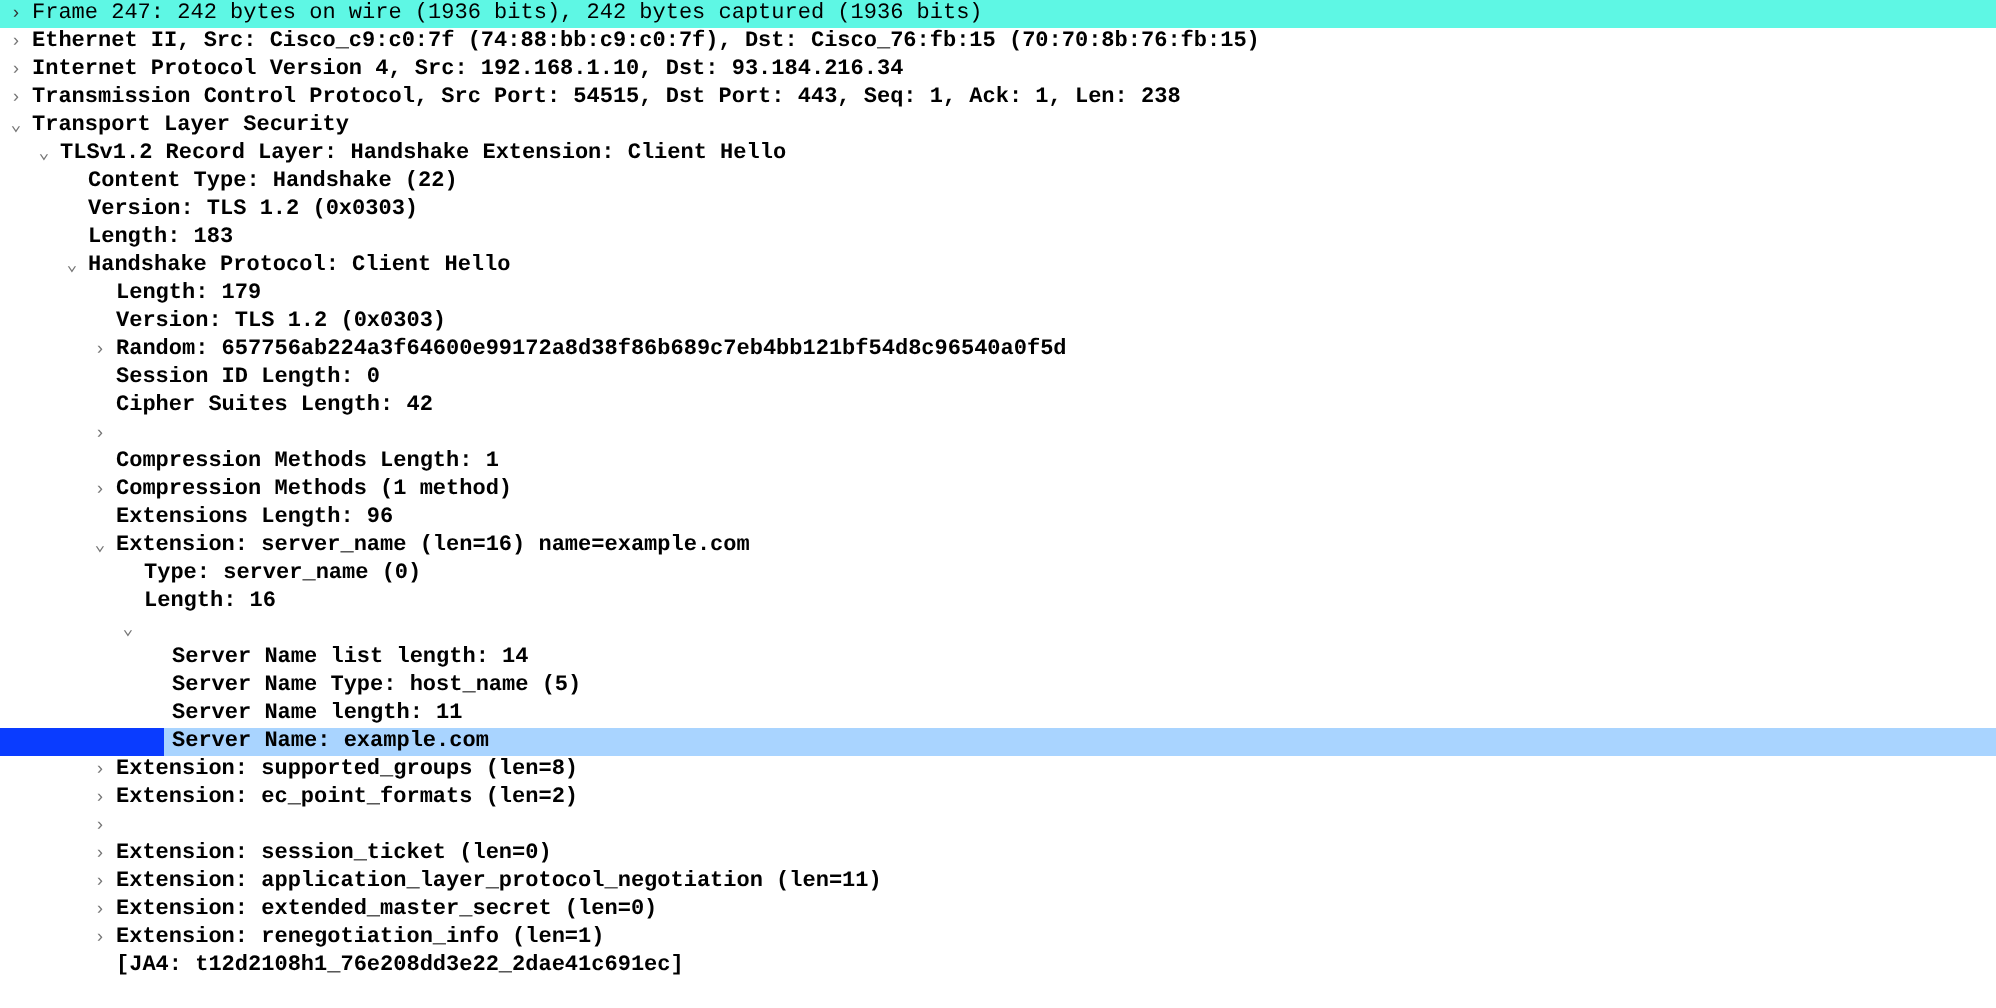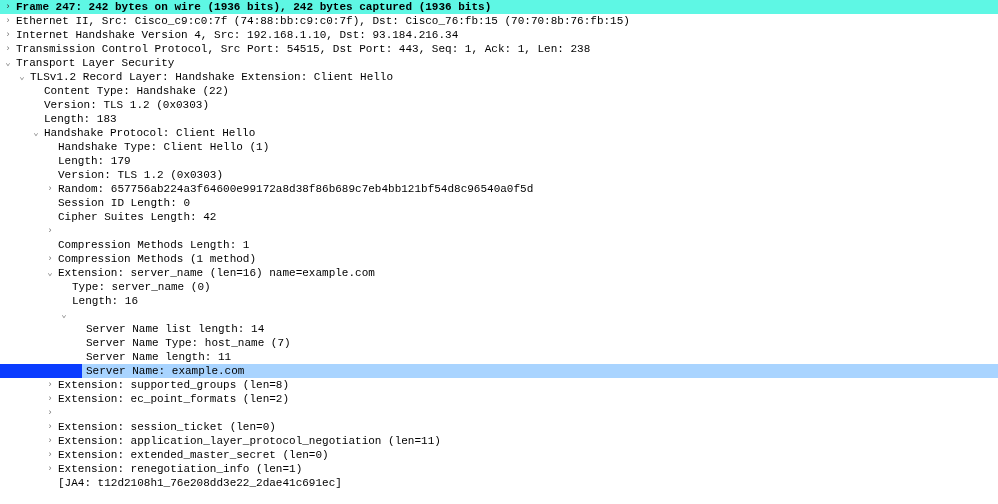--- a/index.html
+++ b/index.html
@@ -34,42 +34,43 @@
     color: #777;
     font-size: 9px;
     user-select: none;
   }
   .no-arrow {
     display:inline-block;
     width:12px;
   }
   .label {
     padding-left: 2px;
+    font-weight: bold;
   }
   .hl-cyan {
     background: #5ef7e4;
   }
   .hl-cyan .arrow { color: #333; }
-  .bold { font-weight: bold; }
+  .bold { font-weight: normal; }
 </style>
 </head>
 <body>
 
 <div id="tree">
   <div class="row hl-cyan">
     <span class="arrow">›</span>
     <span class="label bold">Frame 247: 242 bytes on wire (1936 bits), 242 bytes captured (1936 bits)</span>
   </div>
   <div class="row">
     <span class="arrow">›</span>
     <span class="label">Ethernet II, Src: Cisco_c9:c0:7f (74:88:bb:c9:c0:7f), Dst: Cisco_76:fb:15 (70:70:8b:76:fb:15)</span>
   </div>
   <div class="row">
     <span class="arrow">›</span>
-    <span class="label">Internet Handshake Version 4, Src: 192.168.1.10, Dst: 93.184.216.34</span>
+    <span class="label">Internet Protocol Version 4, Src: 192.168.1.10, Dst: 93.184.216.34</span>
   </div>
   <div class="row">
     <span class="arrow">›</span>
     <span class="label">Transmission Control Protocol, Src Port: 54515, Dst Port: 443, Seq: 1, Ack: 1, Len: 238</span>
   </div>
   <div class="row">
     <span class="arrow">⌄</span>
     <span class="label">Transport Layer Security</span>
   </div>
 
@@ -95,25 +96,20 @@
   </div>
 
   <div class="row">
     <span class="indent i2"></span>
     <span class="arrow">⌄</span>
     <span class="label">Handshake Protocol: Client Hello</span>
   </div>
   <div class="row">
     <span class="indent i3"></span>
       <span class="no-arrow"></span>
-    <span class="label">Handshake Type: Client Hello (1)</span>
-  </div>
-  <div class="row">
-    <span class="indent i3"></span>
-      <span class="no-arrow"></span>
     <span class="label">Length: 179</span>
   </div>
   <div class="row">
     <span class="indent i3"></span>
       <span class="no-arrow"></span>
     <span class="label">Version: TLS 1.2 (0x0303)</span>
   </div>
   <div class="row">
     <span class="indent i3"></span>
     <span class="arrow">›</span>
@@ -136,20 +132,25 @@
   <div class="row">
     <span class="indent i3"></span>
       <span class="no-arrow"></span>
     <span class="label">Compression Methods Length: 1</span>
   </div>
   <div class="row">
     <span class="indent i3"></span>
     <span class="arrow">›</span>
     <span class="label">Compression Methods (1 method)</span>
   </div>
+  <div class="row">
+    <span class="indent i3"></span>
+      <span class="no-arrow"></span>
+    <span class="label">Extensions Length: 96</span>
+  </div>
 
   <div class="row">
     <span class="indent i3"></span>
     <span class="arrow">⌄</span>
     <span class="label">Extension: server_name (len=16) name=example.com</span>
   </div>
   <div class="row">
     <span class="indent i4"></span>
       <span class="no-arrow"></span>
     <span class="label">Type: server_name (0)</span>
@@ -164,21 +165,21 @@
     <span class="arrow">⌄</span>
   </div>
   <div class="row">
     <span class="indent i5"></span>
       <span class="no-arrow"></span>
     <span class="label">Server Name list length: 14</span>
   </div>
   <div class="row">
     <span class="indent i5"></span>
       <span class="no-arrow"></span>
-    <span class="label">Server Name Type: host_name (7)</span>
+    <span class="label">Server Name Type: host_name (5)</span>
   </div>
   <div class="row">
     <span class="indent i5"></span>
       <span class="no-arrow"></span>
     <span class="label">Server Name length: 11</span>
   </div>
 
   <div class="row" style="position:relative;">
     <div style="position:absolute;left:0;top:0;bottom:0;width:82px;background:#0a3cff;"></div>
     <div style="position:absolute;left:82px;top:0;bottom:0;right:0;background:#a9d4ff;"></div>

